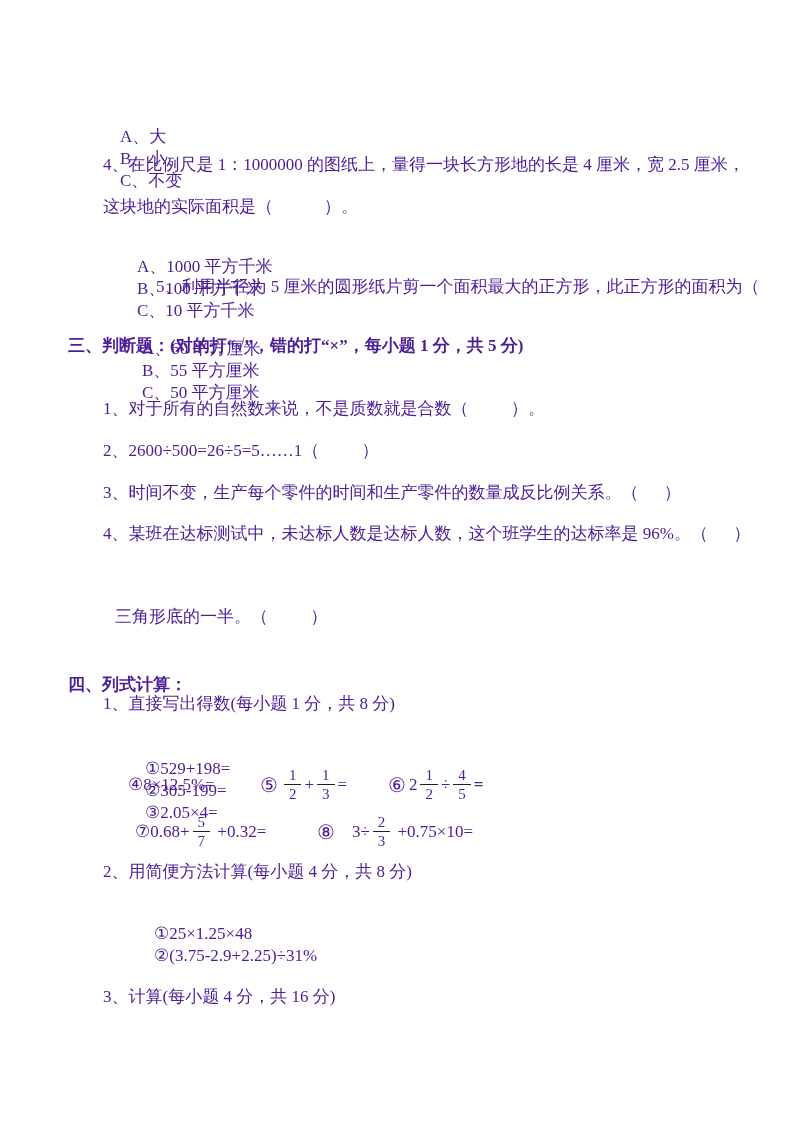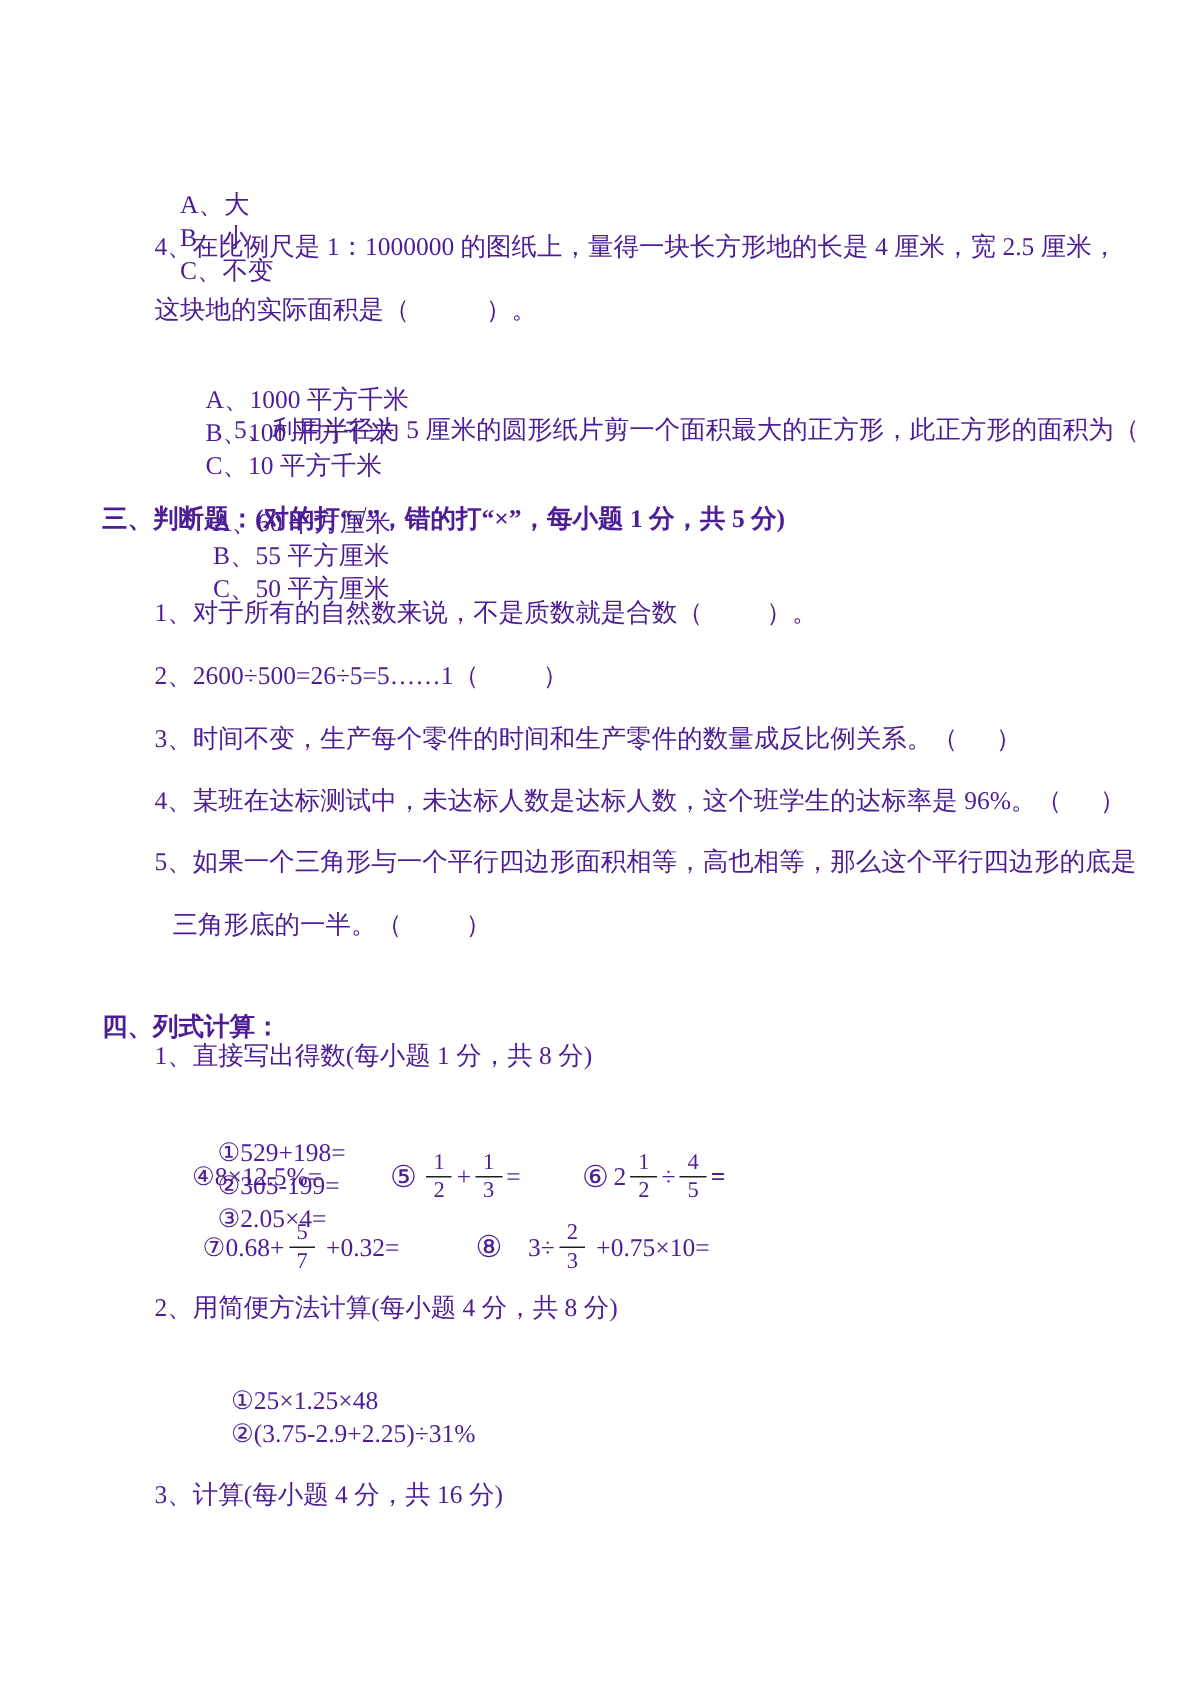--- a/index.html
+++ b/index.html
@@ -51,21 +51,20 @@
     <span class="col" style="width:157px;">A、60 平方厘米</span>
     <span class="col" style="width:150px;">B、55 平方厘米</span>
     <span class="col">C、50 平方厘米</span>
   </div>
 
   <div class="line bold" style="top:335px;left:68px;text-align:right;">三、判断题：(对的打“√”，错的打“×”，每小题 1 分，共 5 分)</div>
   <div class="line" style="top:398px;left:103px;">1、对于所有的自然数来说，不是质数就是合数（          ）。</div>
   <div class="line" style="top:440px;left:103px;">2、2600÷500=26÷5=5……1（          ）</div>
   <div class="line" style="top:482px;left:103px;">3、时间不变，生产每个零件的时间和生产零件的数量成反比例关系。（      ）</div>
   <div class="line" style="top:523px;left:103px;text-align:right;">4、某班在达标测试中，未达标人数是达标人数，这个班学生的达标率是 96%。（      ）</div>
-  <div class="line" style="top:564px;left:103px;">5、如果一个三角形与一个平行四边形面积相等，高也相等，那么这个平行四边形的底是</div>
   <div class="line" style="top:606px;left:103px;margin-left:12px;">三角形底的一半。（          ）</div>
 
   <div class="line bold" style="top:641px;left:68px;margin-top:33px;">四、列式计算：</div>
   <div class="line" style="top:693px;left:103px;">1、直接写出得数(每小题 1 分，共 8 分)</div>
 
   <div class="line" style="top:736px;left:128px;">
     <span class="col" style="width:132px;">①529+198=</span>
     <span class="col" style="width:142px;">②305-199=</span>
     <span class="col">③2.05×4=</span>
   </div>

